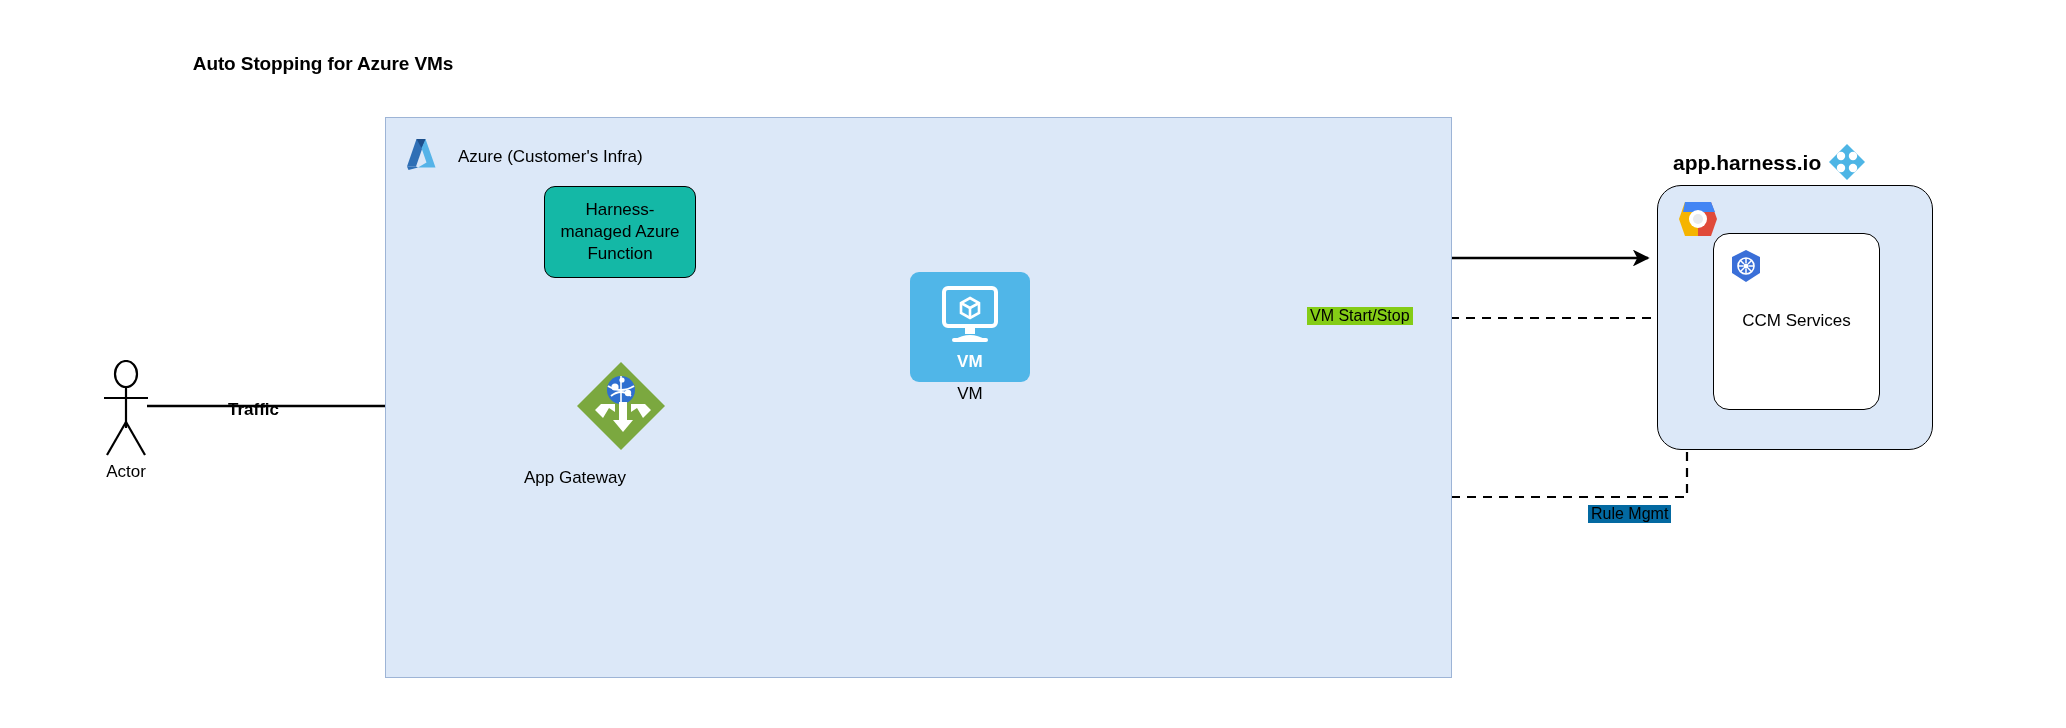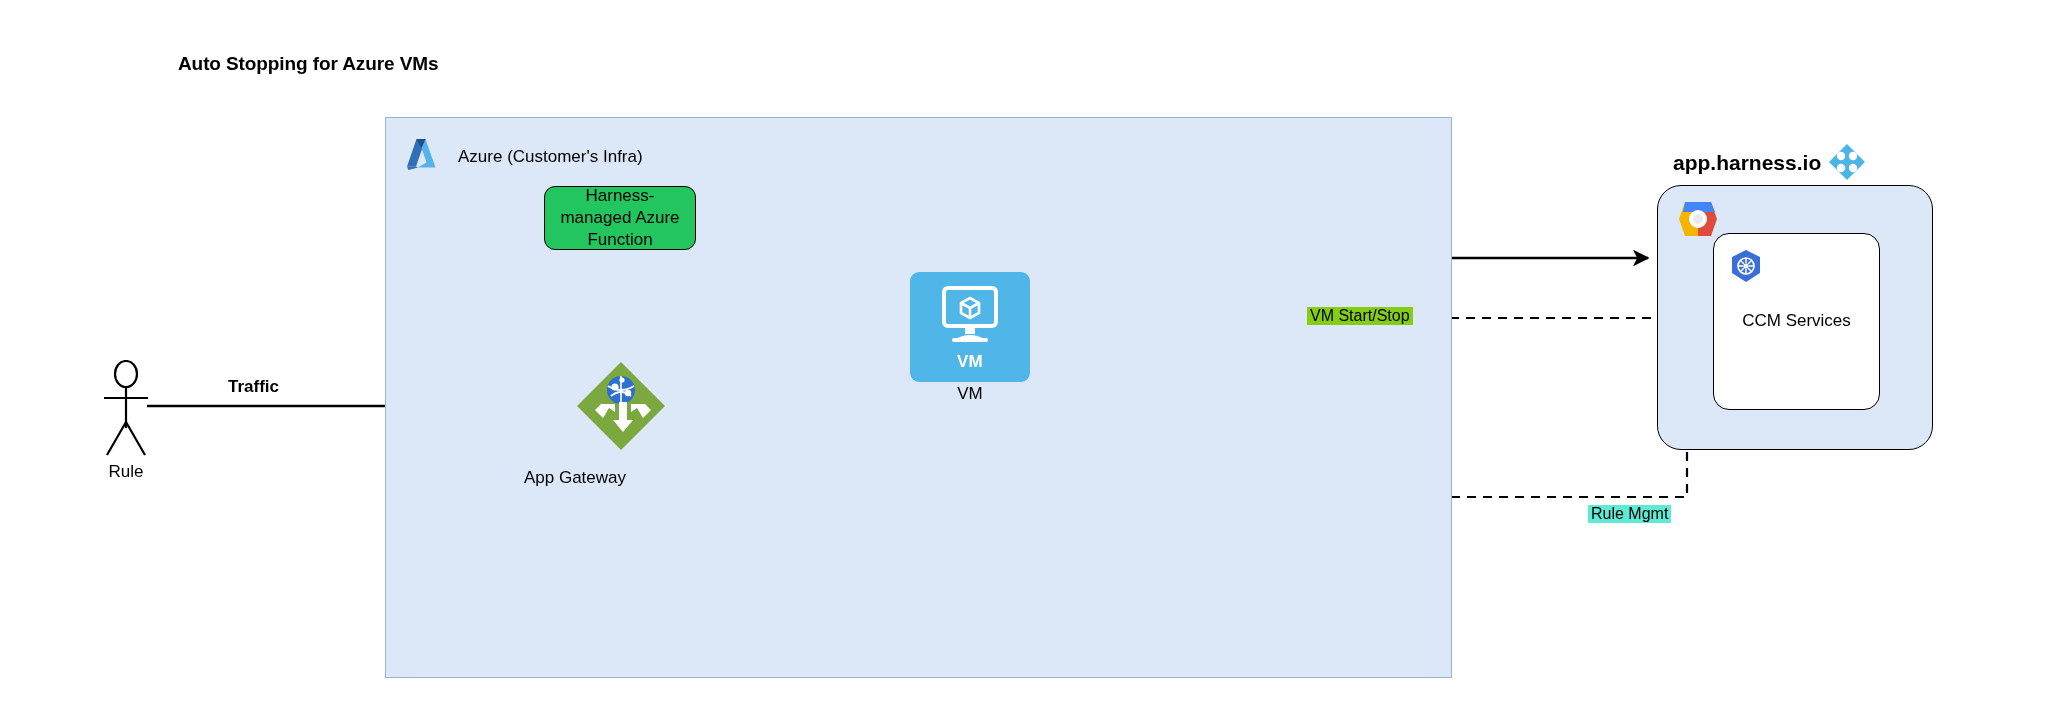--- a/index.html
+++ b/index.html
@@ -21,21 +21,21 @@
     width: 2066px;
     height: 728px;
   }
   .abs { position: absolute; }
 
   
   #diagram-title {
     left: 178px;
     top: 52px;
     width: 290px;
-    text-align: left;
+    text-align: center;
     font-size: 19px;
     font-weight: bold;
     line-height: 1.25;
     letter-spacing: -0.1px;
   }
 
   
   #azure-container {
     left: 385px;
     top: 117px;
@@ -57,22 +57,22 @@
     font-size: 17px;
     font-weight: normal;
     white-space: nowrap;
   }
 
   
   #azure-function-box {
     left: 544px;
     top: 186px;
     width: 152px;
-    height: 64px;
-    background: #22c55e;
+    height: 92px;
+    background: #14b8a6;
     border: 1.6px solid #000000;
     border-radius: 11px;
     box-sizing: border-box;
     display: flex;
     align-items: center;
     justify-content: center;
   }
   #azure-function-label {
     font-size: 17px;
     line-height: 1.28;
@@ -138,21 +138,21 @@
   }
   #actor-label {
     left: 85px;
     top: 462px;
     width: 82px;
     text-align: center;
     font-size: 17px;
   }
   #traffic-label {
     left: 228px;
-    top: 377px;
+    top: 400px;
     font-size: 17px;
     font-weight: bold;
     white-space: nowrap;
   }
 
   
   #harness-title {
     left: 1673px;
     top: 151px;
     font-size: 21px;
@@ -212,21 +212,21 @@
     background: #84cc16;
     padding: 0 3px;
   }
   #vm-startstop-label {
     left: 1307px;
     top: 307px;
   }
   #rule-mgmt-label {
     left: 1588px;
     top: 505px;
-    background: #5eead4;
+    background: #0369a1;
   }
 </style>
 </head>
 <body>
 
 <svg id="canvas" viewBox="0 0 2066 728" xmlns="http://www.w3.org/2000/svg">
   <defs>
     <marker id="arrow-solid" viewBox="0 0 10 10" refX="9" refY="5" markerWidth="7" markerHeight="7" orient="auto-start-reverse">
       <path d="M 0 0 L 10 5 L 0 10 L 2.6 5 z" fill="#000000"></path>
     </marker>
@@ -296,21 +296,21 @@
 </svg>
 <div class="abs" id="app-gateway-label">App Gateway</div>
 
 <svg class="abs" id="actor-figure" viewBox="0 0 62 98" xmlns="http://www.w3.org/2000/svg">
   <ellipse cx="31" cy="14" rx="11" ry="13" fill="none" stroke="#000000" stroke-width="2.2"></ellipse>
   <path d="M31 27 L31 68" stroke="#000000" stroke-width="2.2"></path>
   <path d="M9 38 L53 38" stroke="#000000" stroke-width="2.2"></path>
   <path d="M31 62 L12 95" stroke="#000000" stroke-width="2.2"></path>
   <path d="M31 62 L50 95" stroke="#000000" stroke-width="2.2"></path>
 </svg>
-<div class="abs" id="actor-label">Rule</div>
+<div class="abs" id="actor-label">Actor</div>
 <div class="abs" id="traffic-label">Traffic</div>
 
 <div class="abs" id="harness-title">app.harness.io</div>
 
 <svg class="abs" id="harness-logo" viewBox="0 0 38 38" xmlns="http://www.w3.org/2000/svg">
   <path d="M19 1 L37 19 L19 37 L1 19 Z" fill="#4db5e5"></path>
   <circle cx="13" cy="13" r="4.2" fill="#ffffff"></circle>
   <circle cx="25" cy="13" r="4.2" fill="#ffffff"></circle>
   <circle cx="13" cy="25" r="4.2" fill="#ffffff"></circle>
   <circle cx="25" cy="25" r="4.2" fill="#ffffff"></circle>

